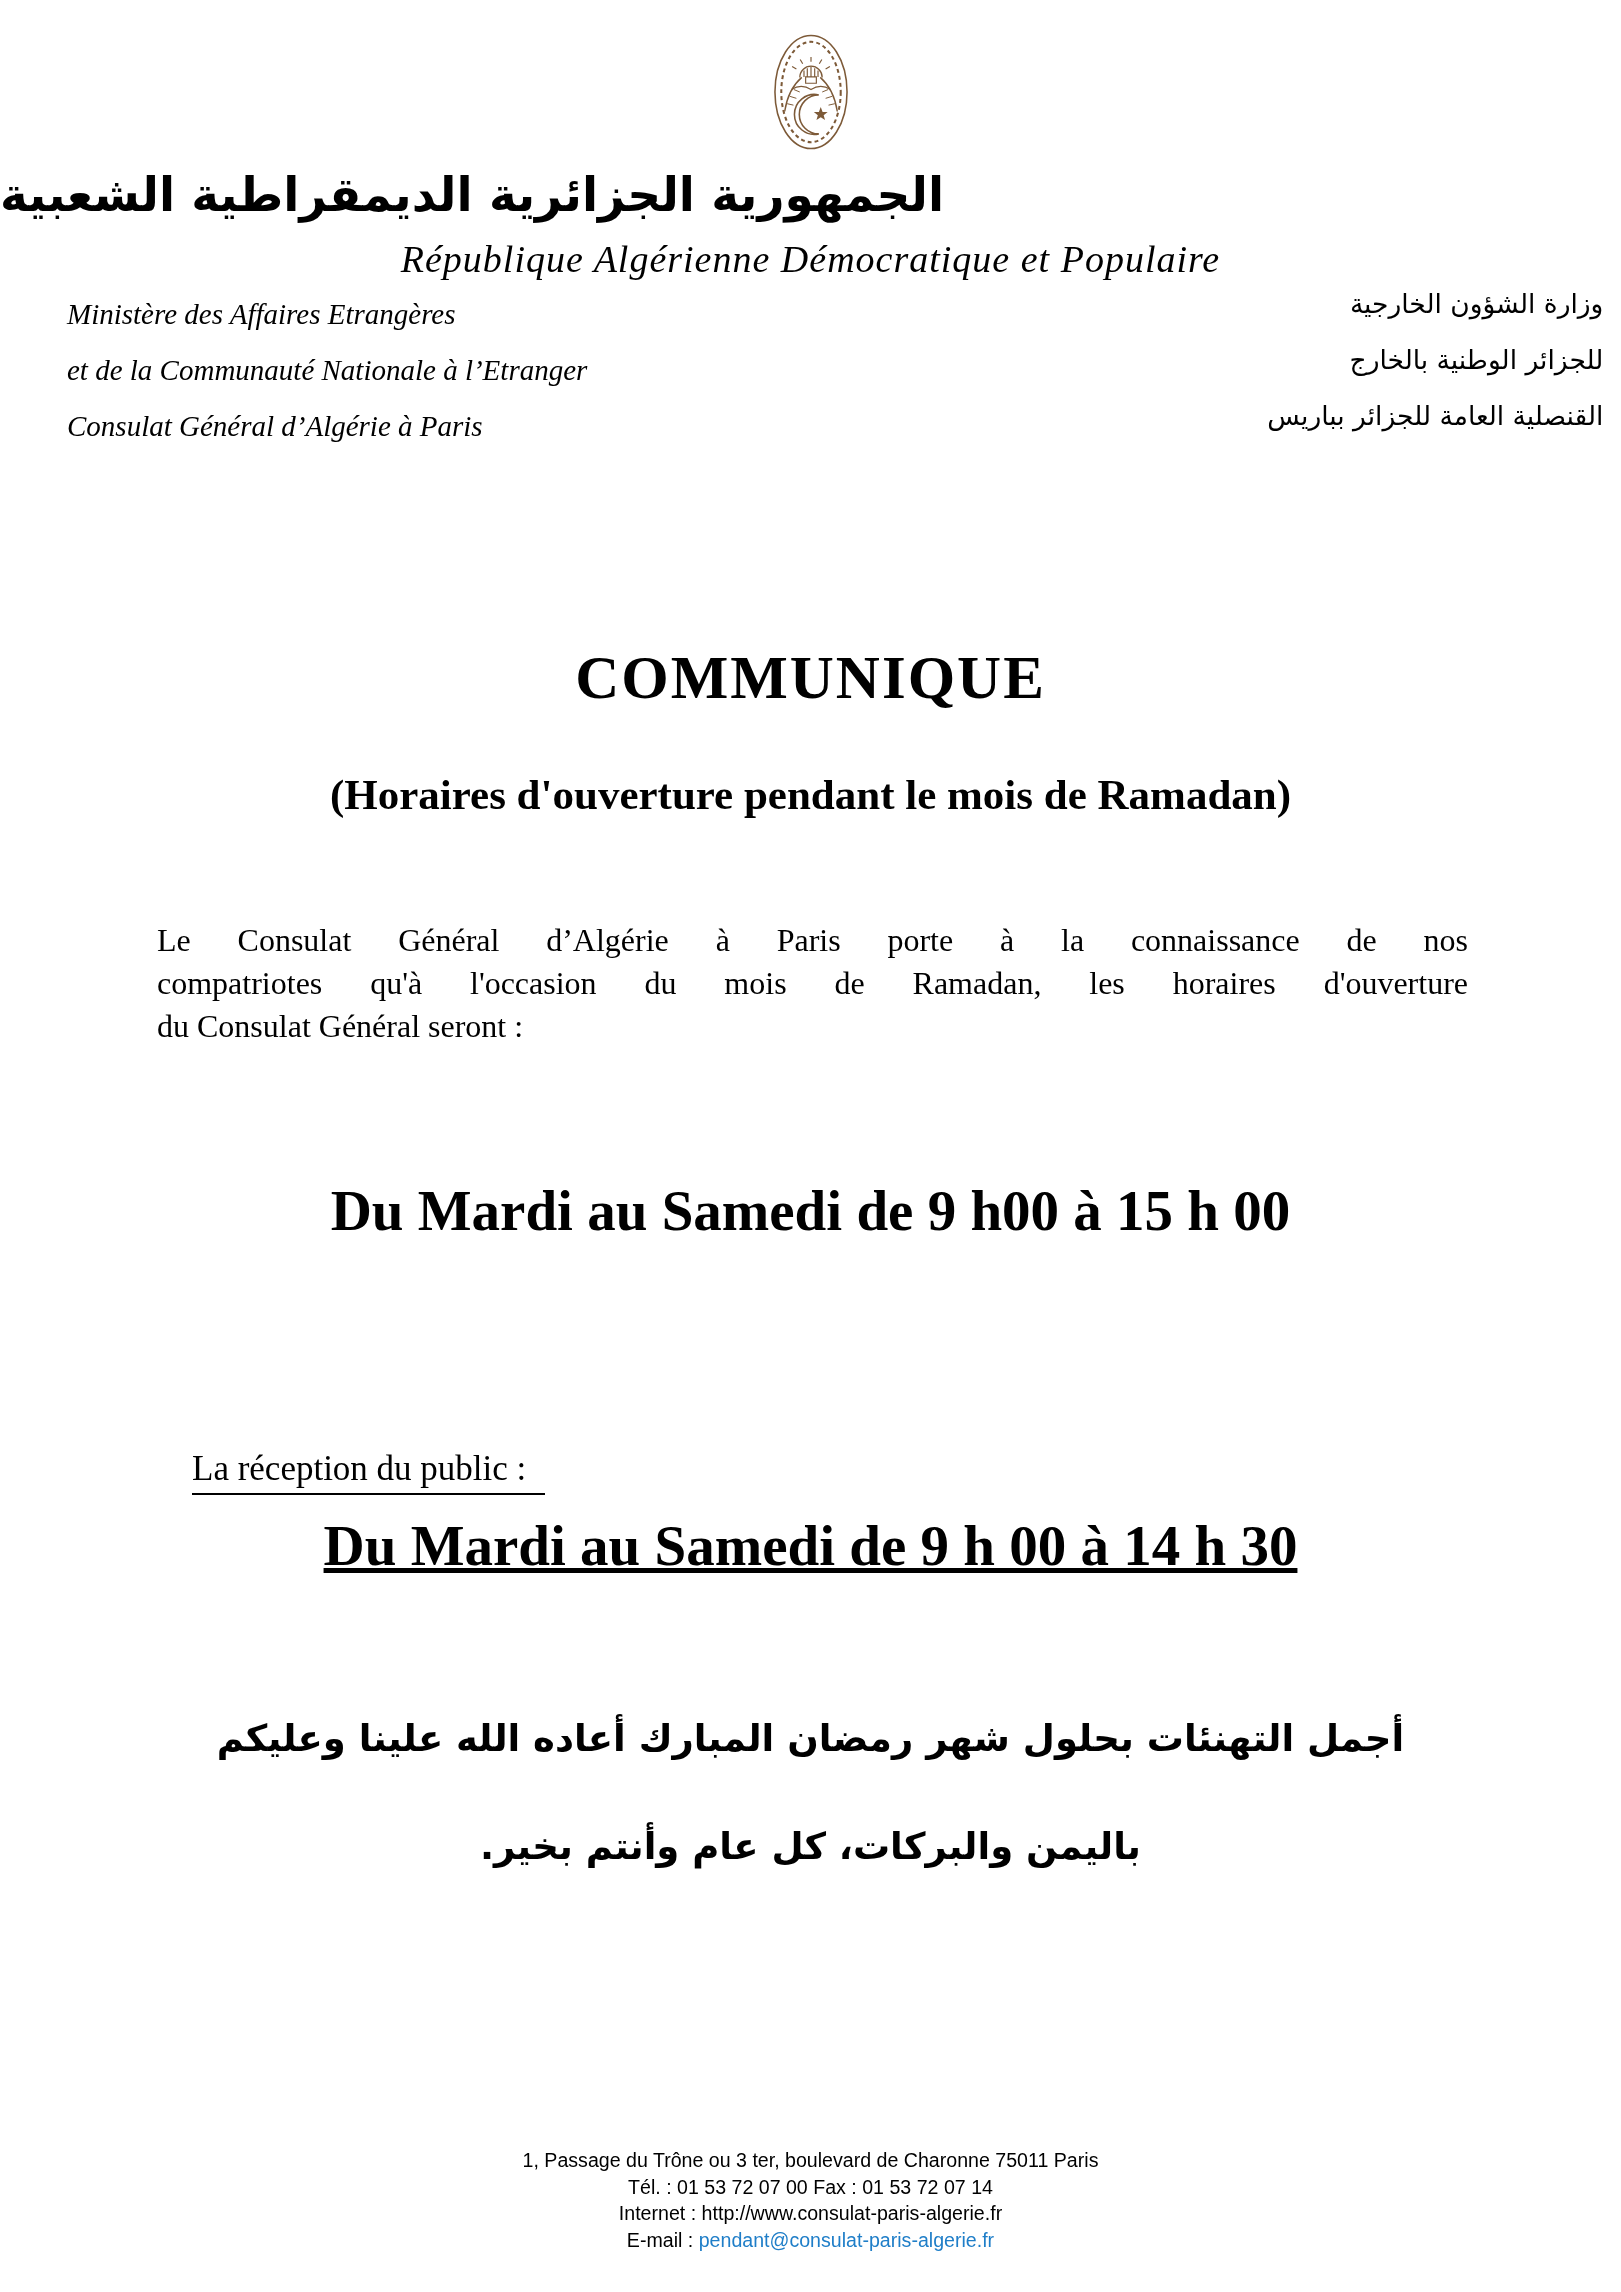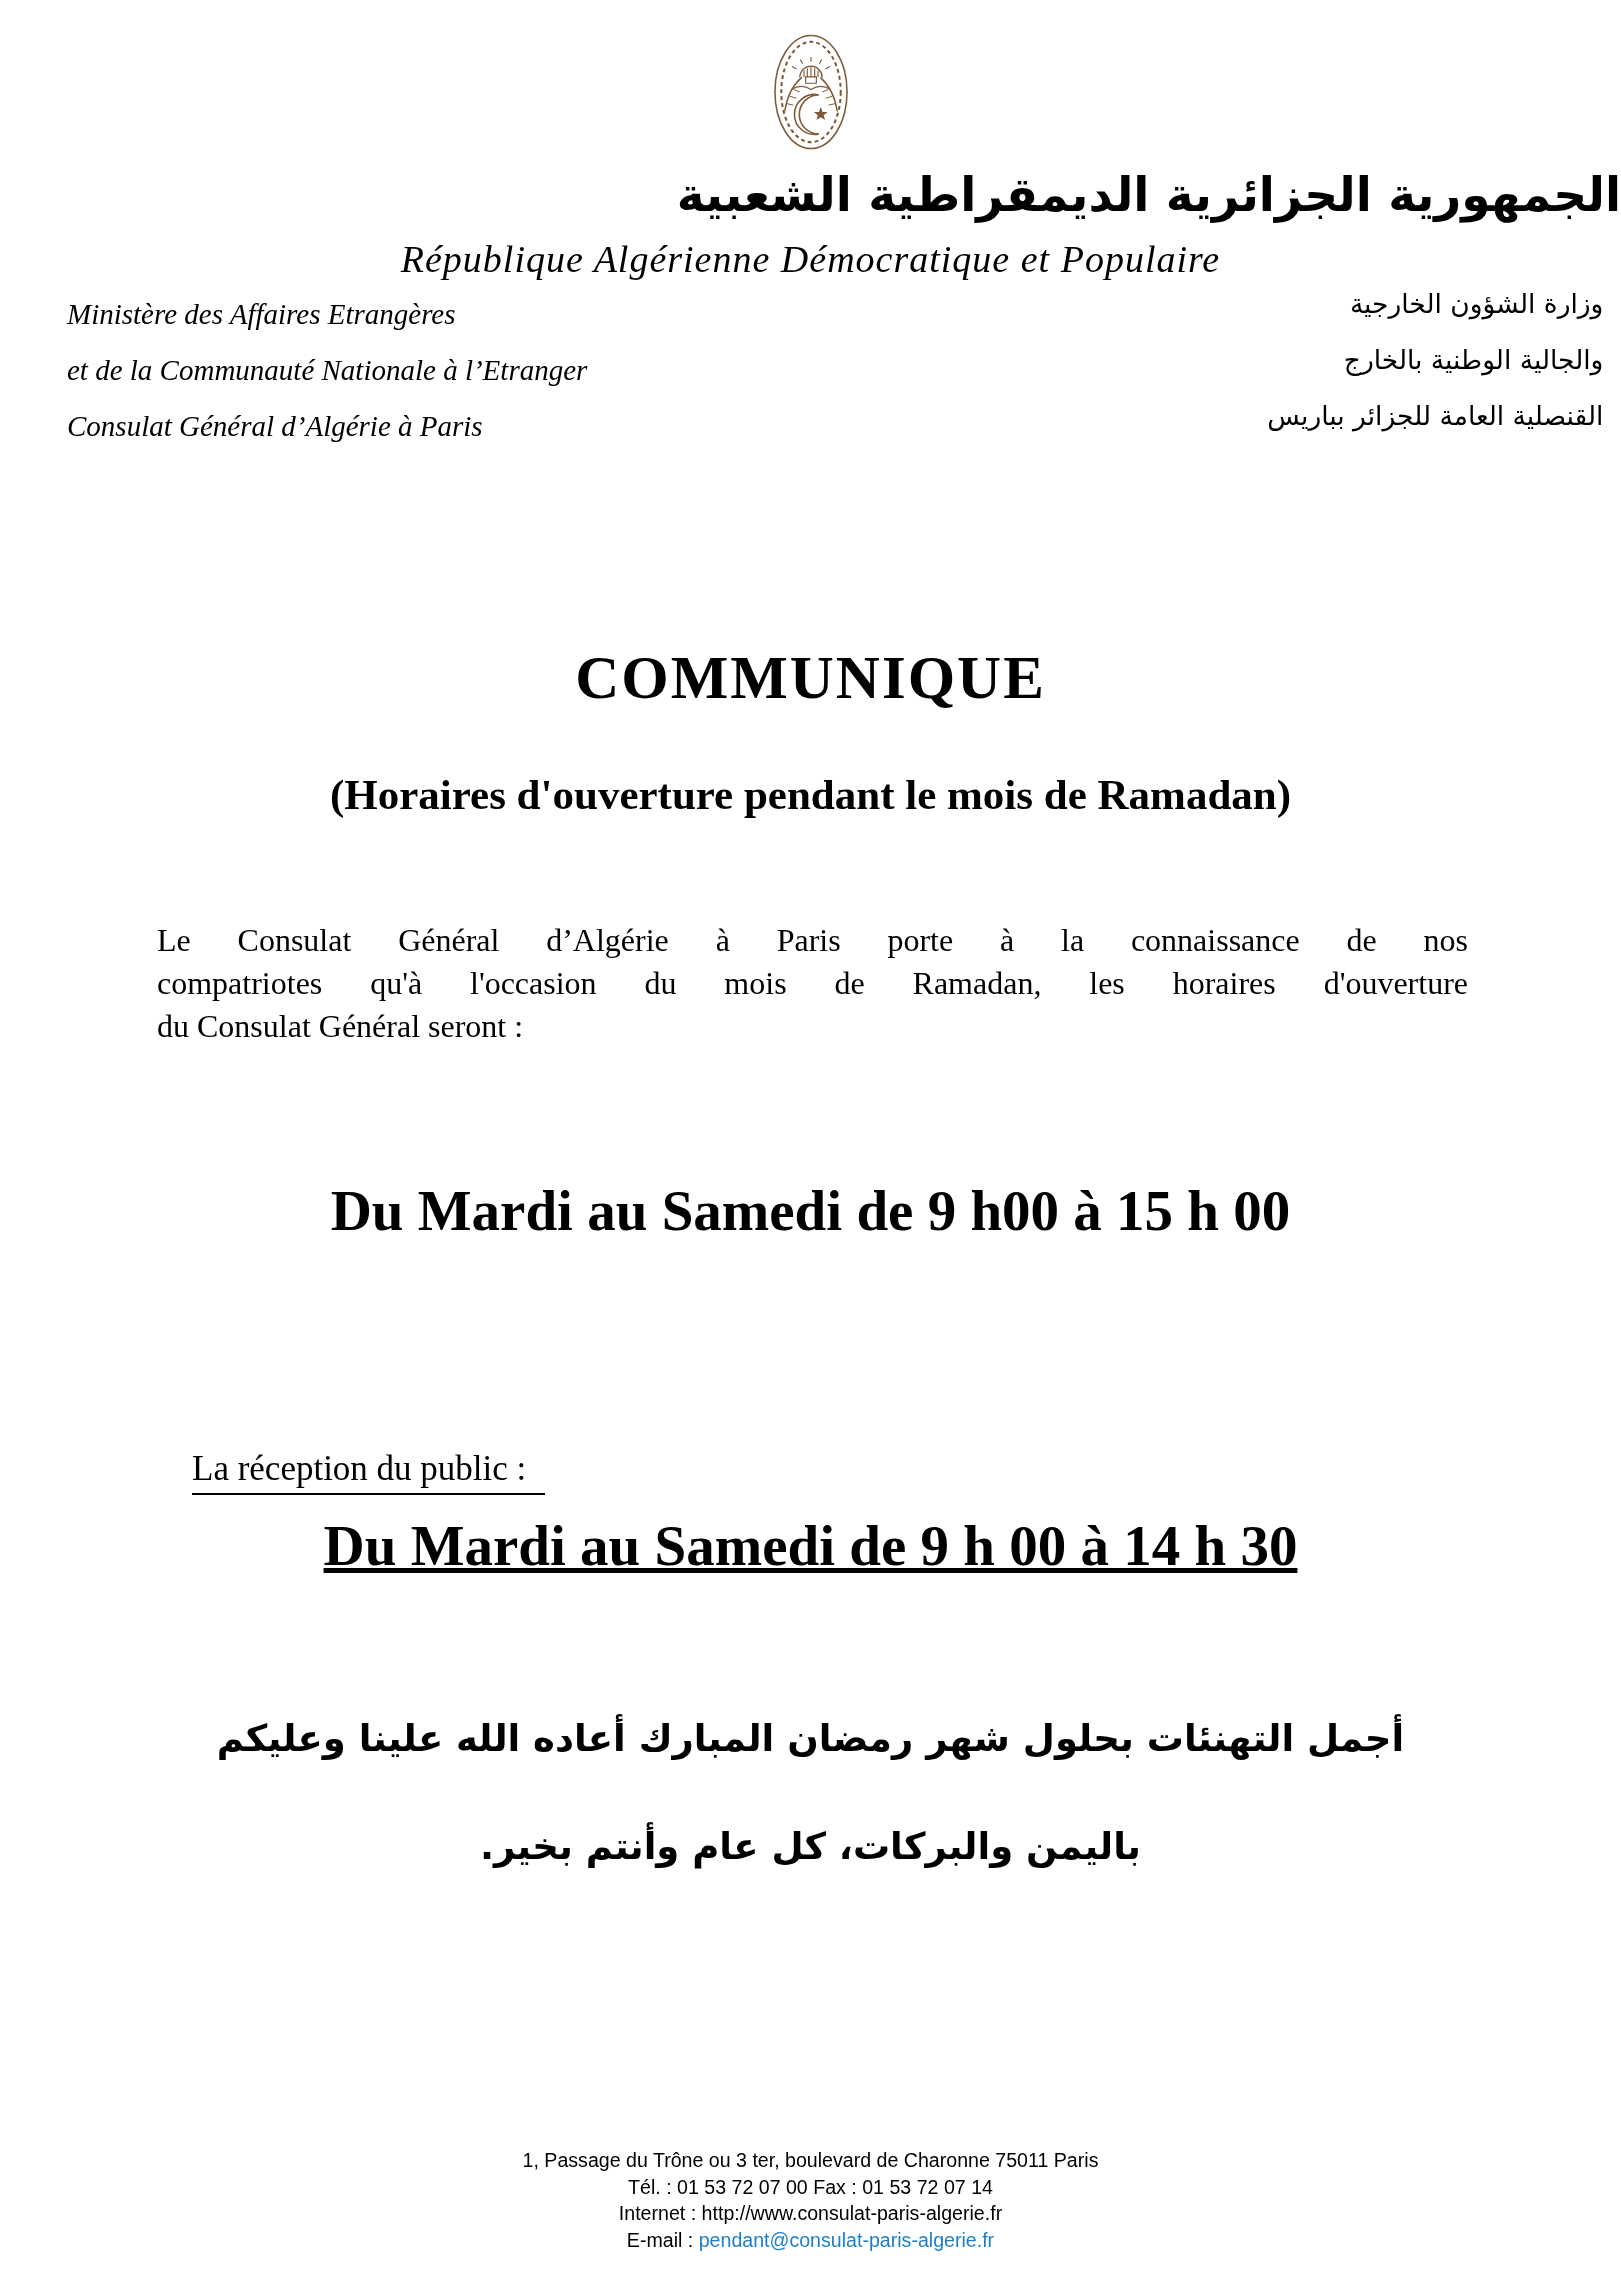--- a/index.html
+++ b/index.html
@@ -18,21 +18,21 @@
     position: absolute;
     top: 33px;
     left: 50%;
     transform: translateX(-50%);
   }
   .arabic-state-title {
     position: absolute;
     top: 159px;
     left: 0;
     width: 100%;
-    text-align: right;
+    text-align: left;
     font-family: "DejaVu Sans", sans-serif;
     font-weight: bold;
     font-size: 47px;
     line-height: 71px;
   }
   .french-state-title {
     position: absolute;
     top: 237px;
     left: 0;
     width: 100%;
@@ -175,21 +175,21 @@
   <div class="french-state-title">République Algérienne Démocratique et Populaire</div>
 
   <div class="ministry-block">
     <div>Ministère des Affaires Etrangères</div>
     <div>et de la Communauté Nationale à l’Etranger</div>
     <div>Consulat Général d’Algérie à Paris</div>
   </div>
 
   <div class="arabic-ministry-block" dir="rtl">
     <div>وزارة الشؤون الخارجية</div>
-    <div>والجالية الوطنية بالخارج</div>
+    <div>للجزائر الوطنية بالخارج</div>
     <div>القنصلية العامة للجزائر بباريس</div>
   </div>
 
   <div class="doc-title">COMMUNIQUE</div>
 
   <div class="doc-subtitle">(Horaires d'ouverture pendant le mois de Ramadan)</div>
 
   <div class="paragraph">
     <div class="just">Le Consulat Général d’Algérie à Paris porte à la connaissance de nos</div>
     <div class="just">compatriotes qu'à l'occasion du mois de Ramadan, les horaires d'ouverture</div>

